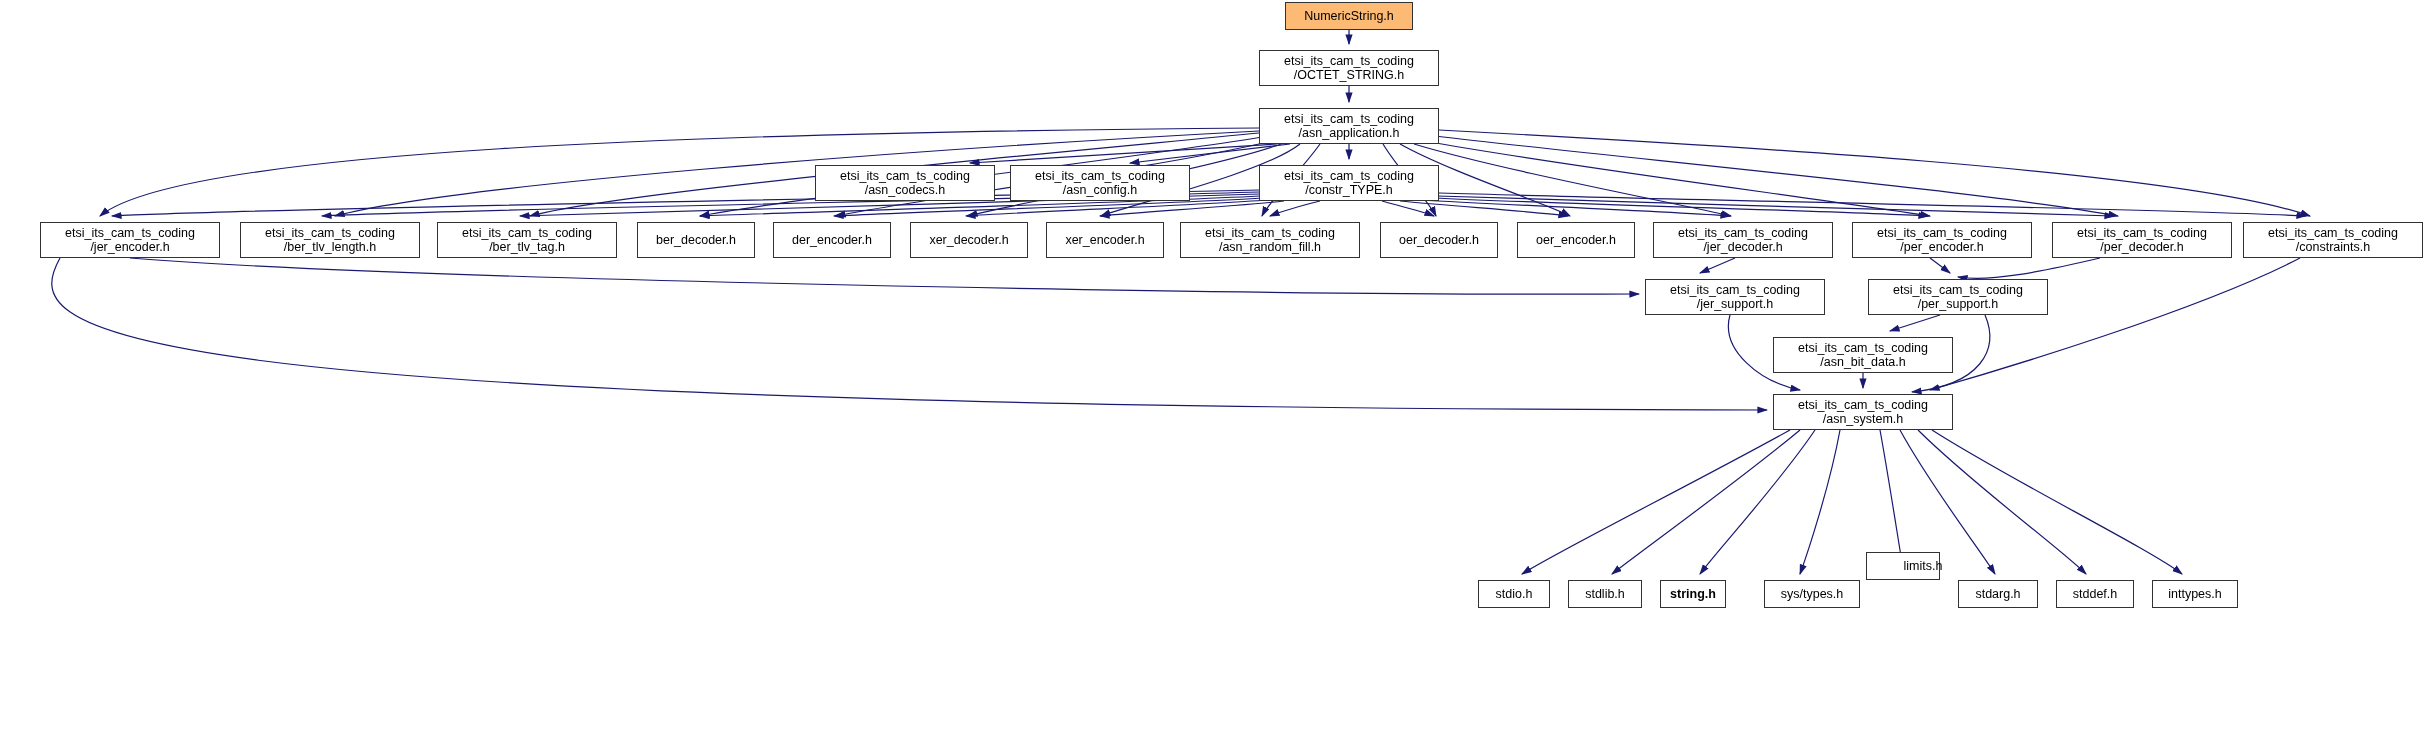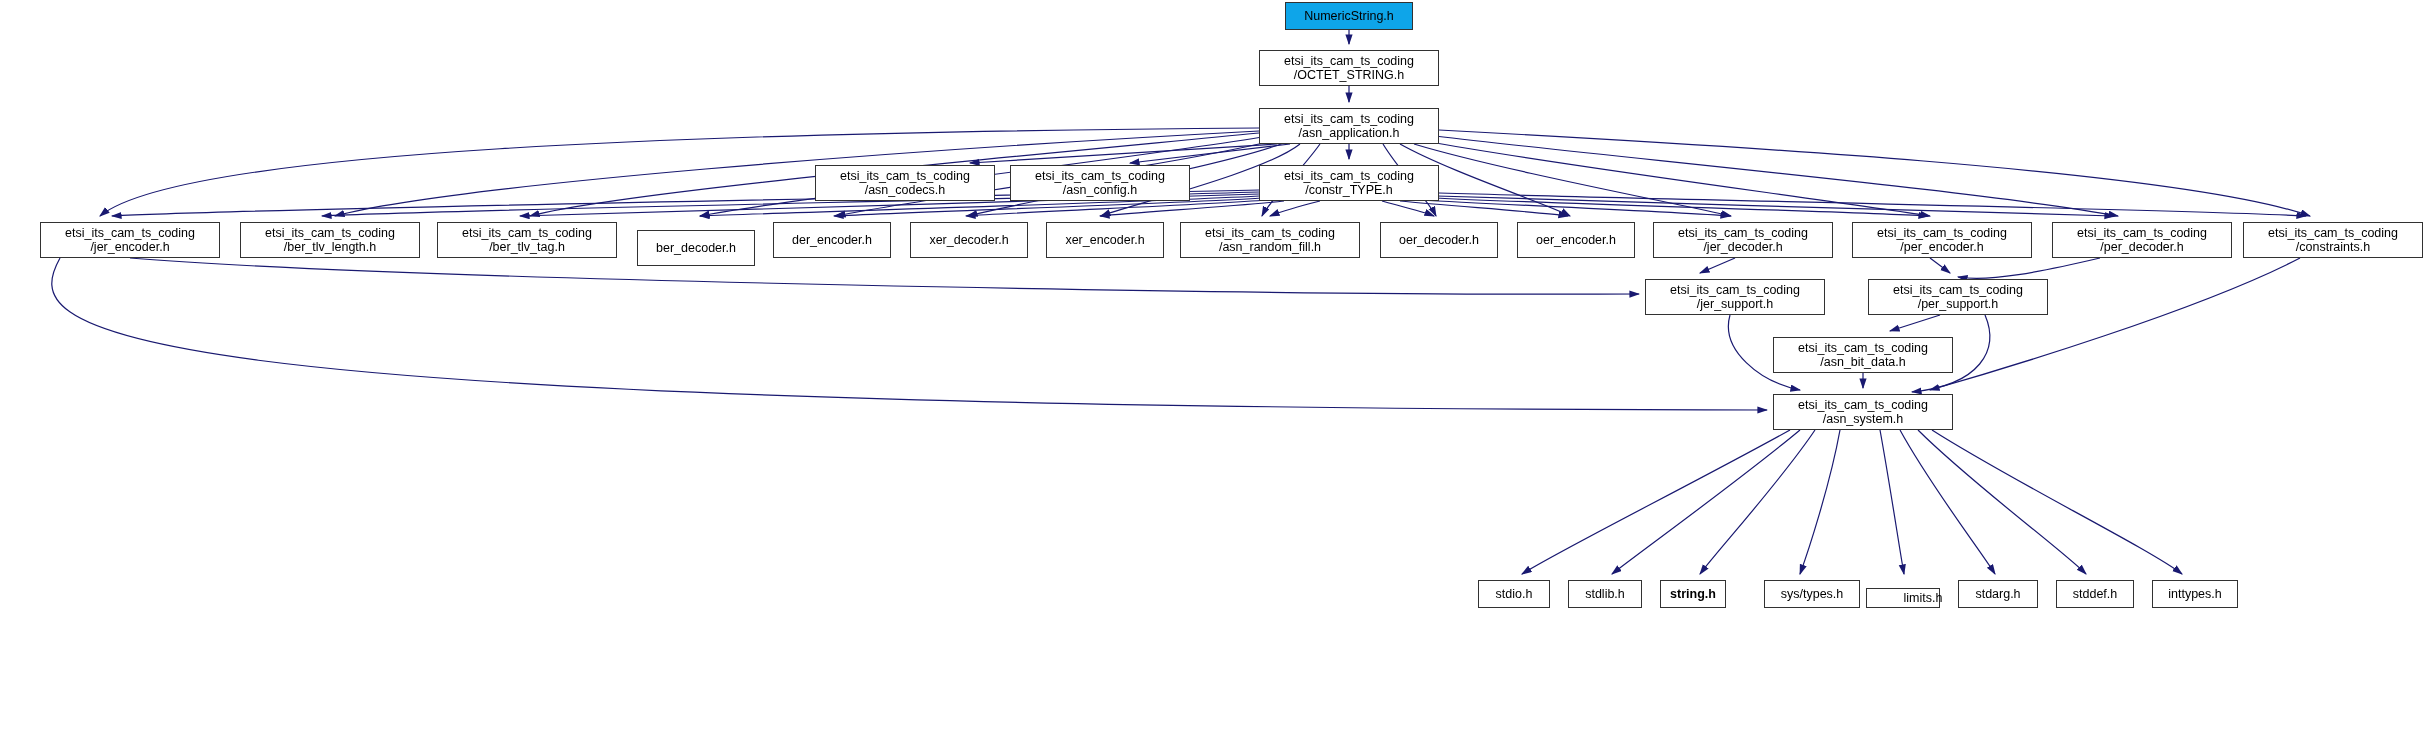--- a/index.html
+++ b/index.html
@@ -33,21 +33,21 @@
     line-height: 14px;
     text-align: center;
     display: flex;
     flex-direction: column;
     align-items: center;
     justify-content: center;
     white-space: pre;
     letter-spacing: 0px;
   }
   .node.root {
-    background: #0ea5e9;
+    background: #fdba74;
   }
   .node .l1, .node .l2 {
     display: block;
   }
 </style>
 </head>
 <body>
 
 <div id="canvas">
 
@@ -200,21 +200,21 @@
   <div class="node" style="left:240px;top:222px;width:180px;height:36px;">
     <span class="l1">etsi_its_cam_ts_coding</span>
     <span class="l2">/ber_tlv_length.h</span>
   </div>
 
   <div class="node" style="left:437px;top:222px;width:180px;height:36px;">
     <span class="l1">etsi_its_cam_ts_coding</span>
     <span class="l2">/ber_tlv_tag.h</span>
   </div>
 
-  <div class="node" style="left:637px;top:222px;width:118px;height:36px;margin-top:8px;">
+  <div class="node" style="left:637px;top:222px;width:118px;height:36px;">
     <span class="l1">ber_decoder.h</span>
   </div>
 
   <div class="node" style="left:773px;top:222px;width:118px;height:36px;">
     <span class="l1">der_encoder.h</span>
   </div>
 
   <div class="node" style="left:910px;top:222px;width:118px;height:36px;">
     <span class="l1">xer_decoder.h</span>
   </div>
@@ -285,21 +285,21 @@
   </div>
 
   <div class="node" style="left:1660px;top:580px;width:66px;height:28px;font-weight:bold;">
     <span class="l1">string.h</span>
   </div>
 
   <div class="node" style="left:1752px;top:580px;width:96px;height:28px;margin-left:12px;">
     <span class="l1">sys/types.h</span>
   </div>
 
-  <div class="node" style="left:1866px;top:588px;width:74px;height:20px;padding-left:40px;">
+  <div class="node" style="left:1866px;top:552px;width:74px;height:28px;padding-left:40px;">
     <span class="l1">limits.h</span>
   </div>
 
   <div class="node" style="left:1958px;top:580px;width:80px;height:28px;justify-content:center;">
     <span class="l1">stdarg.h</span>
   </div>
 
   <div class="node" style="left:2056px;top:580px;width:78px;height:28px;">
     <span class="l1">stddef.h</span>
   </div>

